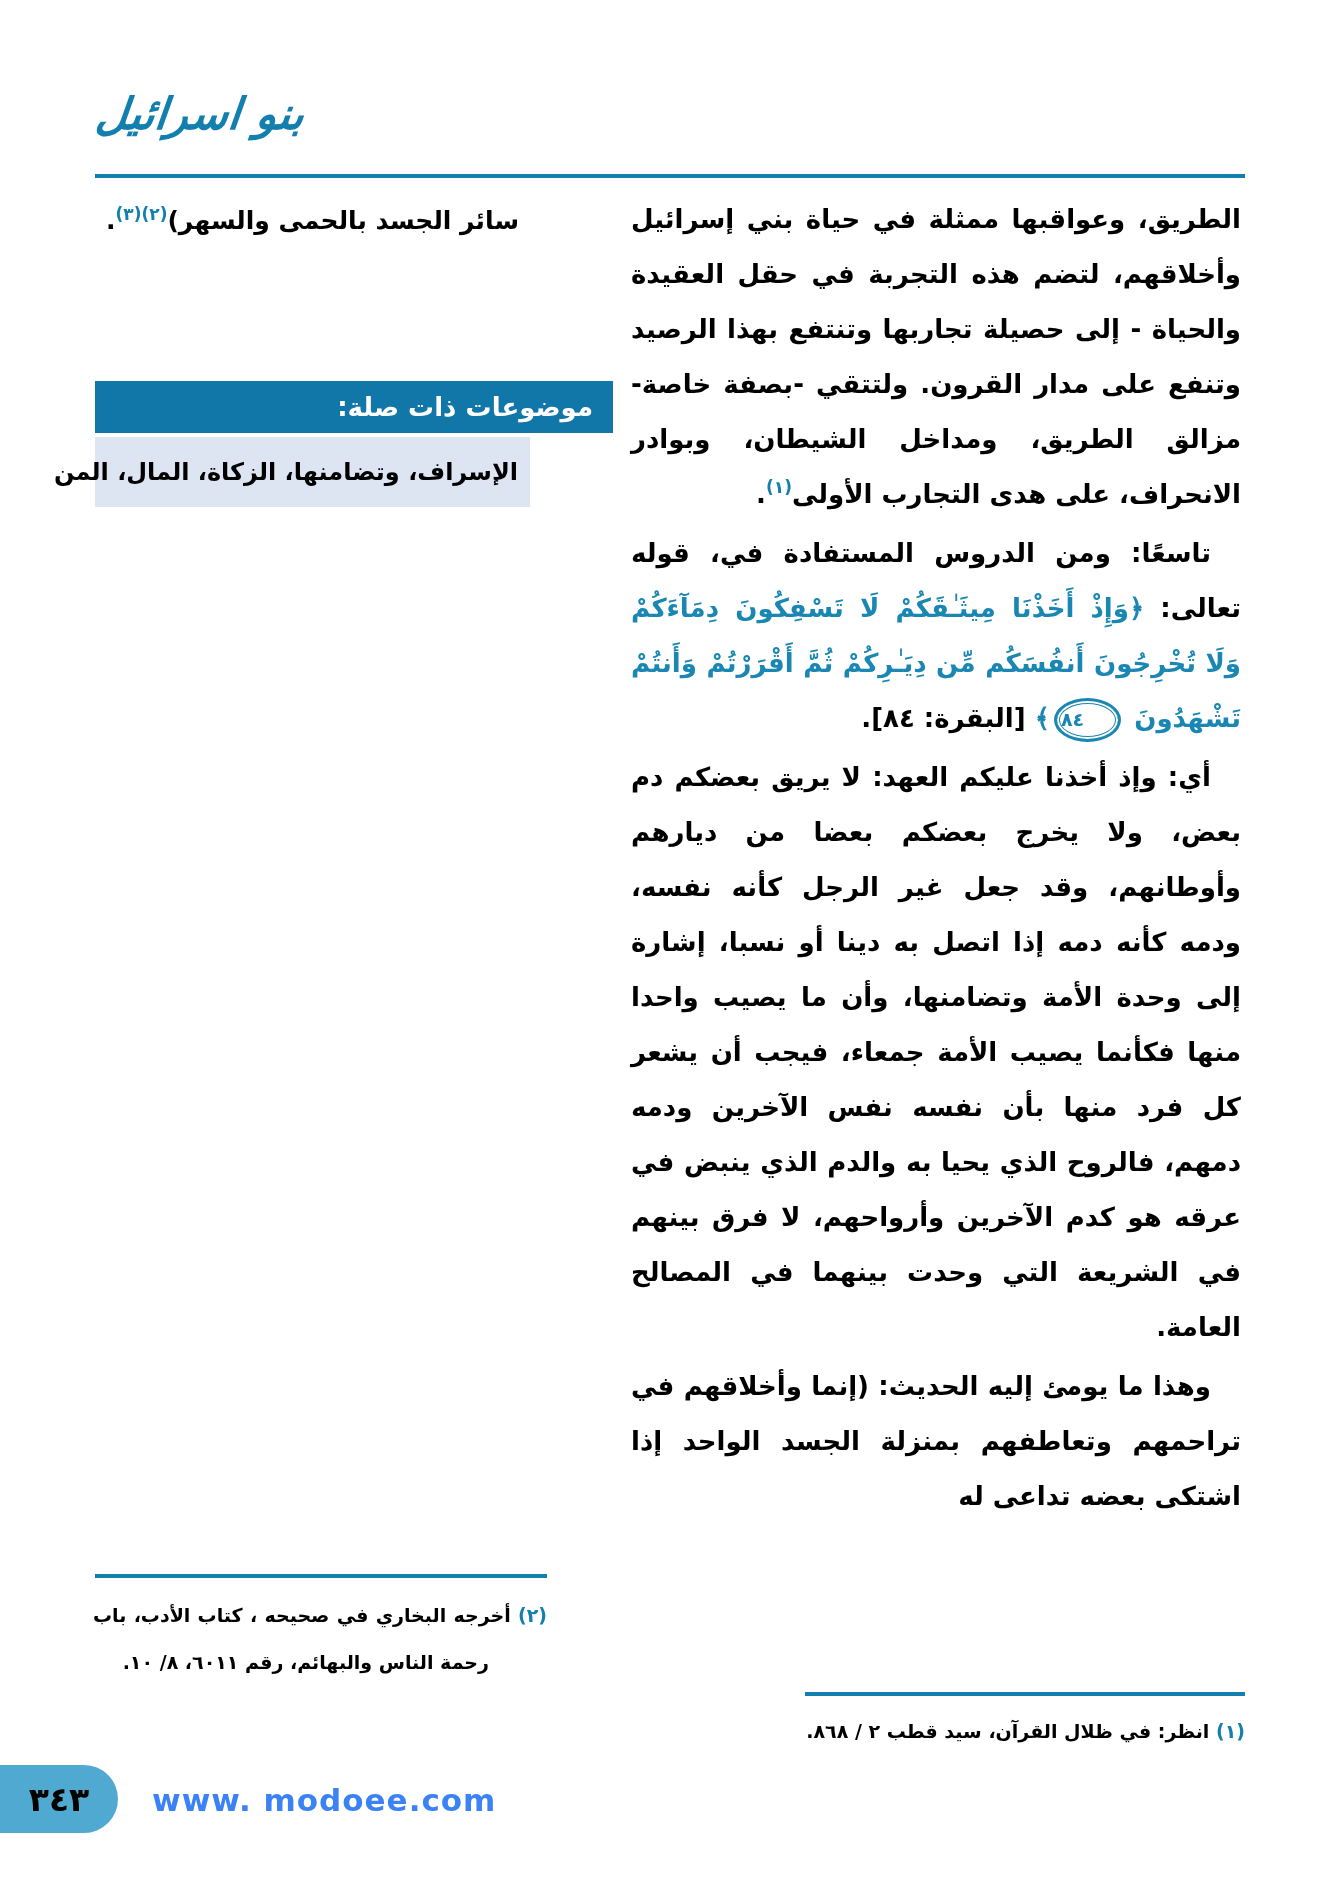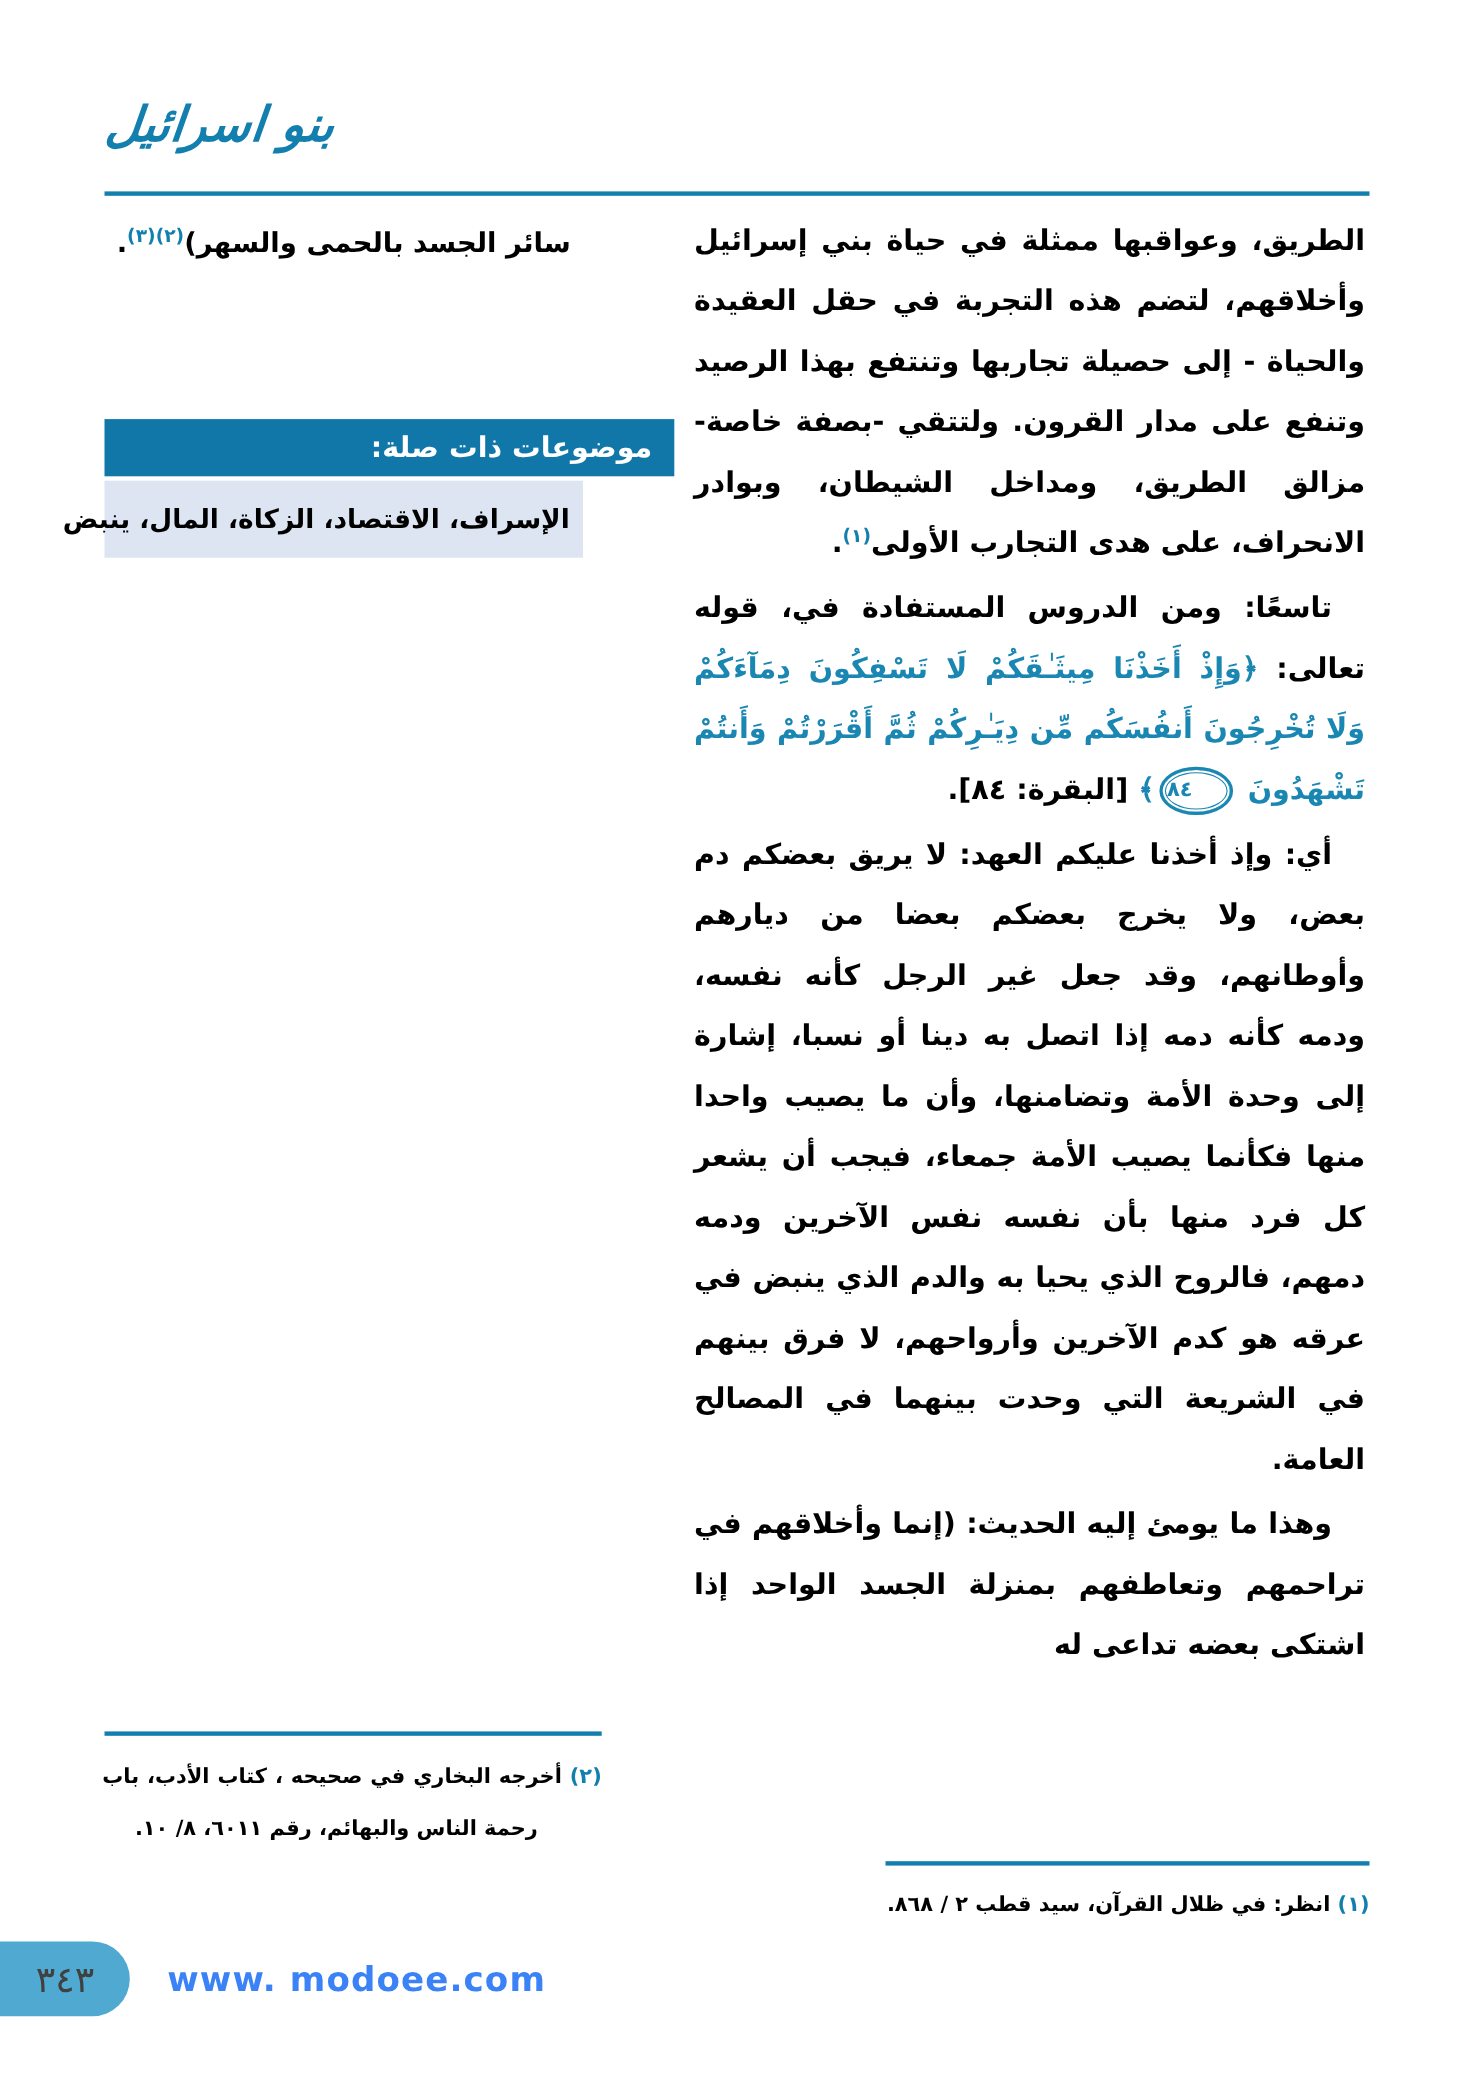--- a/index.html
+++ b/index.html
@@ -90,21 +90,21 @@
   .related-row span{
     color:#000;font-size:24px;font-weight:bold;
     padding-right:12px;white-space:nowrap;
   }
   
   .page-pill{
     position:absolute;top:1765px;left:0;width:118px;height:68px;
     background:#4fa9d0;border-radius:0 34px 34px 0;
     display:flex;align-items:center;justify-content:center;
   }
-  .page-pill span{color:#404040;font-size:33px;font-weight:normal;}
+  .page-pill span{color:#000000;font-size:33px;font-weight:bold;}
   .site-url{
     position:absolute;top:1782px;left:152px;
     color:#3b82f6;font-size:31px;font-weight:bold;
     direction:ltr;letter-spacing:1px;
     font-family:"DejaVu Sans",sans-serif;
   }
 </style>
 </head>
 <body>
 
@@ -126,21 +126,21 @@
   <div class="fn-right">
     <p class="fn-item"><span class="fn-num">(١)</span> <span>انظر: في ظلال القرآن، سيد قطب ٢ / ٨٦٨.</span></p>
   </div>
 
   <div class="left-top-line"><span>سائر الجسد بالحمى والسهر)</span><sup class="fn-ref">(٢)</sup><sup class="fn-ref">(٣)</sup><span>.</span></div>
 
   <div class="related-box">
     <span>موضوعات ذات صلة:</span>
   </div>
   <div class="related-row">
-    <span>الإسراف، الاقتصاد، الزكاة، المال، ينبض</span>
+    <span>الإسراف، وتضامنها، الزكاة، المال، المن</span>
   </div>
 
   <div class="fn-sep fn-sep-left"></div>
   <div class="fn-left">
     <p class="fn-item"><span class="fn-num">(٢)</span> <span>أخرجه البخاري في صحيحه ، كتاب الأدب، باب رحمة الناس والبهائم، رقم ٦٠١١، ٨/ ١٠.</span></p>
   </div>
 
   <div class="page-pill">
     <span>٣٤٣</span>
   </div>

